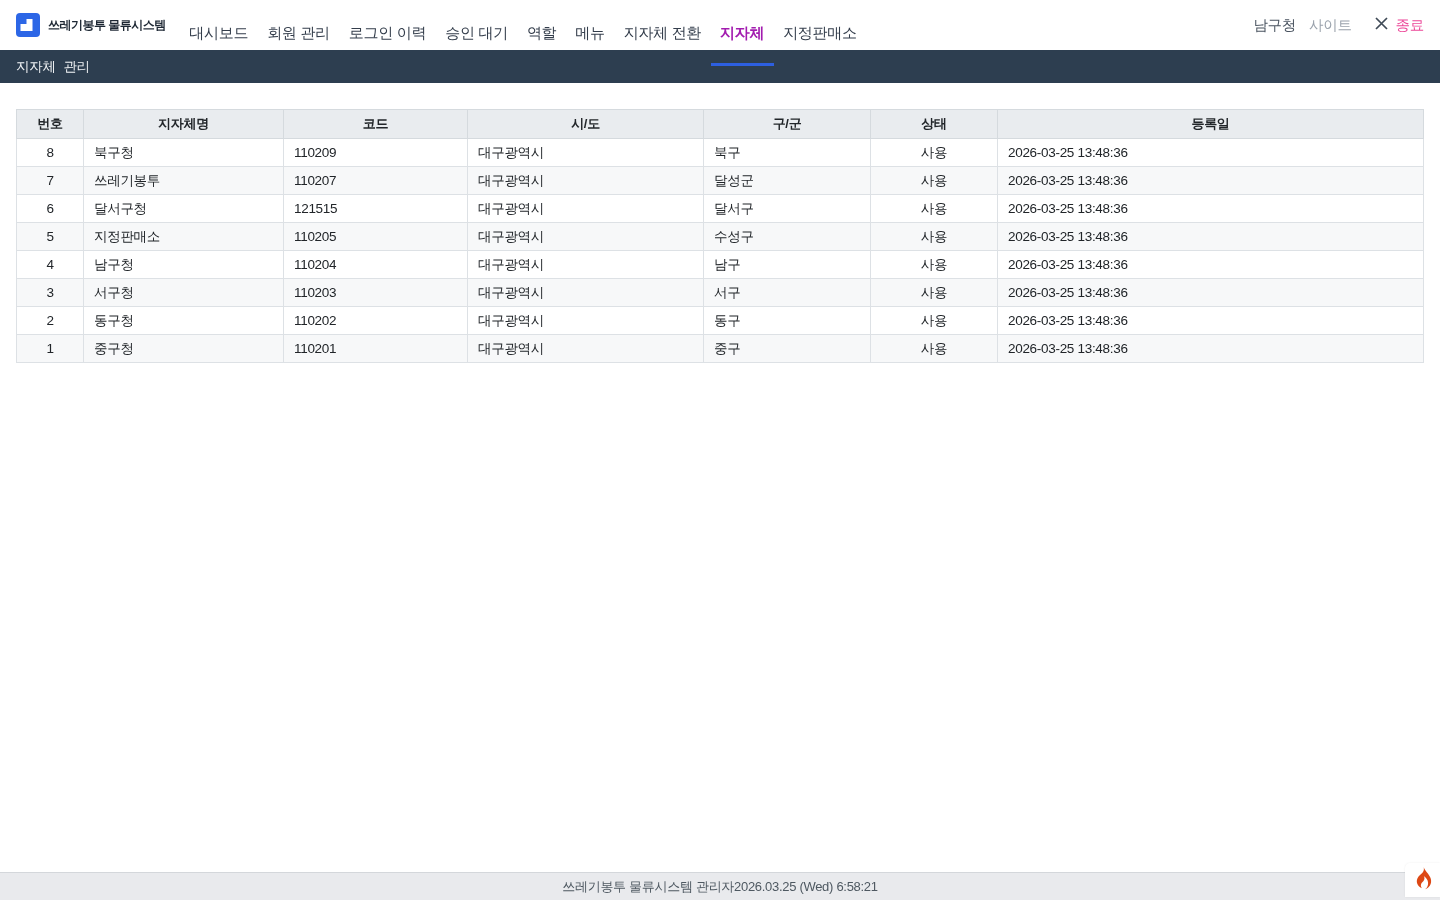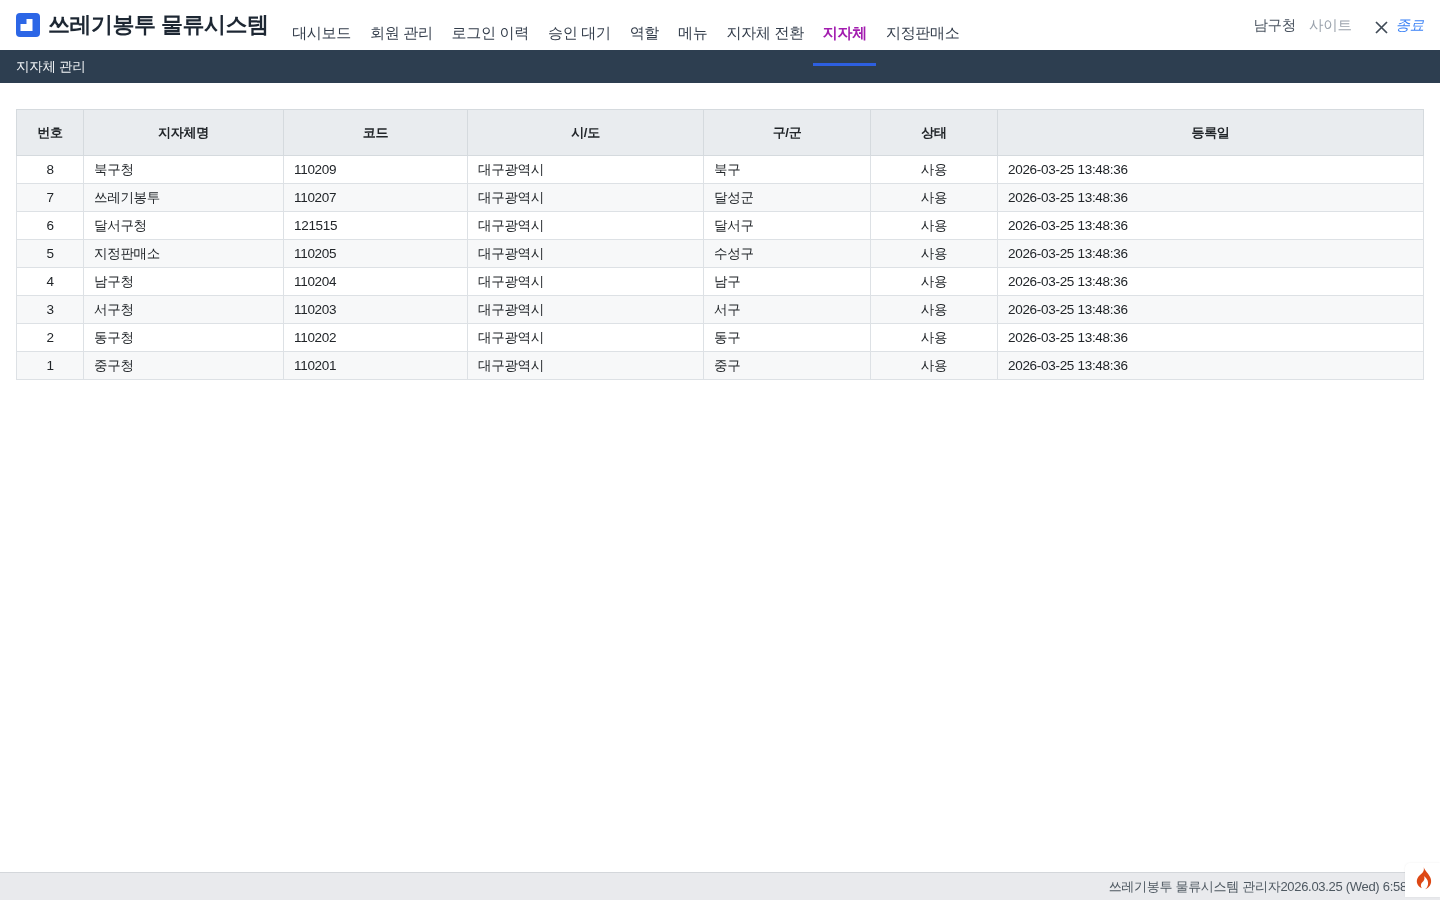--- a/index.html
+++ b/index.html
@@ -8,38 +8,39 @@
     font-family:"Liberation Sans","DejaVu Sans",sans-serif;
     background:#ffffff; color:#212529; position:relative;
   }
 
   
   .topnav {
     height:50px; background:#ffffff; display:flex; align-items:center;
     padding:0 16px; position:relative;
   }
   .brand { display:flex; align-items:center; gap:8px; cursor:pointer; }
-  .brand-title { font-size:22px; font-weight:700; color:#1d2733; letter-spacing:-0.5px; }
+  .brand-title { font-size:12px; font-weight:700; color:#1d2733; letter-spacing:-0.5px; }
   .nav-items { display:flex; list-style:none; margin-left:14px; height:50px; }
   .nav-item {
     display:flex; align-items:center; height:66px; padding:0 9.5px;
     font-size:15px; font-weight:500; color:#333d4b; cursor:pointer;
     border-bottom:3px solid transparent; padding-top:3px; letter-spacing:-0.3px;
   }
   .nav-item.active { color:#a21caf; border-bottom-color:#2d5fe0; font-weight:700; }
   .topnav-right { margin-left:auto; display:flex; align-items:center; font-size:14.5px; }
   .org-name { color:#4a5460; margin-right:13px; letter-spacing:-0.3px; }
   .site-link { color:#9aa2ac; margin-right:22px; cursor:pointer; letter-spacing:-0.3px; }
-  .exit-btn { display:flex; align-items:flex-end; gap:7px; color:#3b82f6; cursor:pointer; letter-spacing:-0.3px;font-style:italic; }
+  .exit-btn { display:flex; align-items:flex-start; gap:7px; color:#ec4899; cursor:pointer; letter-spacing:-0.3px; }
 
   
   .page-titlebar {
     height:33px; background:#2d3e50; color:#f2f4f6; display:flex;
     align-items:center; padding:0 16px; font-size:13.5px; font-weight:500;
     letter-spacing:-0.3px;
+    font-family:Liberation Mono, monospace;
   }
 
   
   .content { padding:17px 16px 0 16px; }
   .panel-header {
     height:51px; background:#f7f8f9; border:1px solid #dfe2e6;
     display:flex; align-items:center; justify-content:space-between;
     padding:0 8px 0 9px;
   }
   .panel-title { font-size:15px; font-weight:700; color:#23282d; letter-spacing:-0.3px; }
@@ -47,36 +48,36 @@
     height:32px; padding:0 18px; background:#1a5a8e; color:#ffffff;
     border:none; border-radius:3px; font-size:14px; cursor:pointer;
     font-family:inherit; letter-spacing:-0.3px;
   }
 
   table.gov-table {
     width:100%; margin-top:9px; border-collapse:collapse;
     font-size:13.5px; color:#212529; border:1px solid #c9ced4;
   }
   .gov-table th {
-    background:#e9ecef; border:1px solid #d5dade; height:46px;
+    background:#e9ecef; border:1px solid #d5dade; height:29px;
     font-size:13px; font-weight:700; color:#212529; text-align:center;
     padding:2px 10px; letter-spacing:-0.3px;
   }
   .gov-table td {
     border:1px solid #dde1e5; height:28px; padding:2px 10px; letter-spacing:-0.3px;
   }
   .gov-table tbody tr:nth-child(even) { background:#f7f8f9; }
   .gov-table tbody tr { cursor:pointer; }
   .al-c { text-align:center; } .al-l { text-align:left;margin-top:44px; }
 
   
   .footer {
     position:absolute; left:0; bottom:0; width:1440px; height:28px;
     background:#e9eaed; border-top:1px solid #d4d7db; display:flex;
-    align-items:center; justify-content:flex-end; padding:0 16px;
+    align-items:center; justify-content:center; padding:0 16px;
     font-size:13px; color:#4e5861; letter-spacing:-0.3px;
   }
   .debug-toggle {
     position:absolute; right:0; bottom:3px; width:35px; height:34px;
     background:#ffffff; border-radius:5px 0 0 0; display:flex;
     align-items:center; justify-content:center; cursor:pointer; z-index:5;
     box-shadow:0 0 2px rgba(0,0,0,0.08);
   }
 </style>
 </head>

